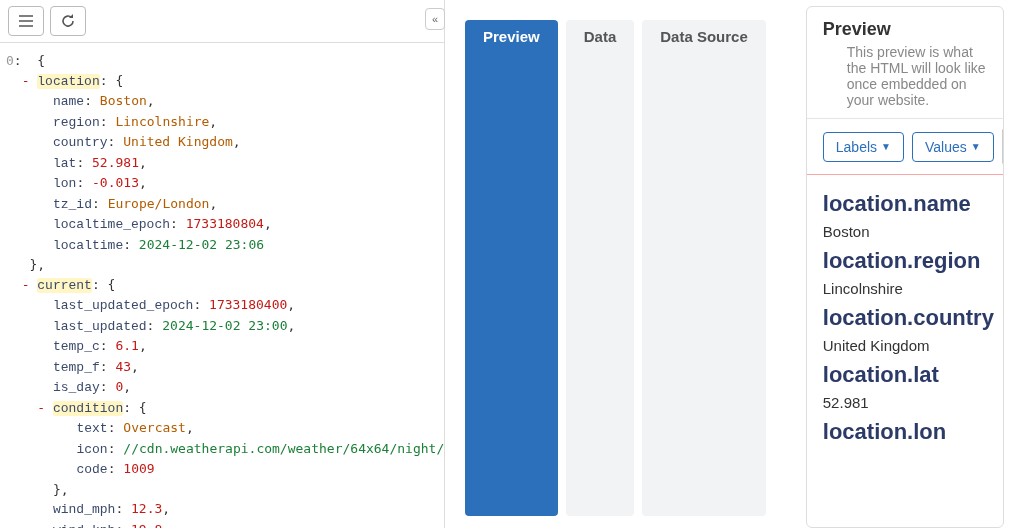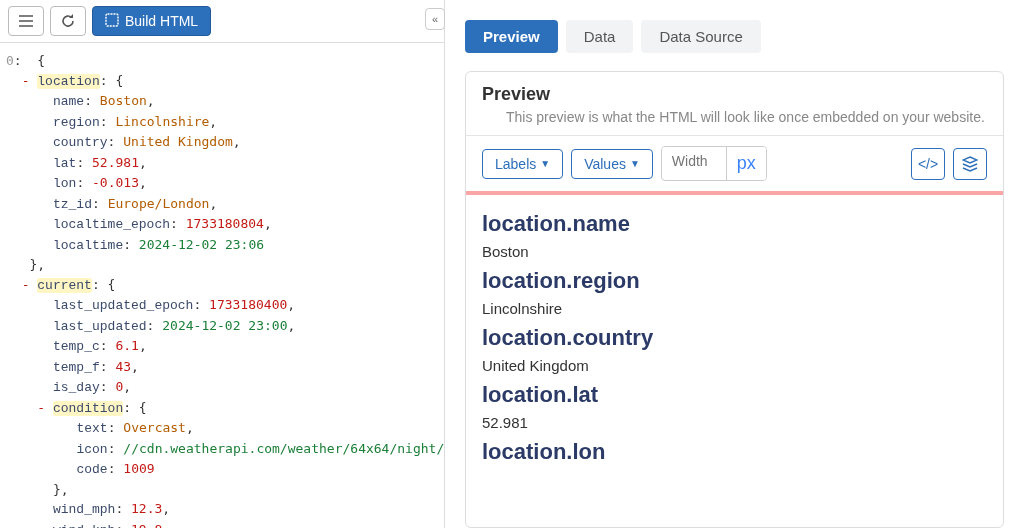--- a/index.html
+++ b/index.html
@@ -1,46 +1,46 @@
 <!DOCTYPE html>
 <html><head>
 <meta charset="utf-8">
 <style>
 * { box-sizing: border-box; margin: 0; padding: 0; }
 body { font-family: -apple-system, BlinkMacSystemFont, "Segoe UI", Arial, sans-serif; font-size: 14px; color: #333; background: #fff; }
 .app { display: flex; width: 1024px; height: 528px; }
 .left-pane { width: 445px; border-right: 1px solid #ddd; display: flex; flex-direction: column; position: relative; }
-.right-pane { flex: 1; display: flex; flex-direction: column; padding: 0; overflow: hidden; }
+.right-pane { flex: 1; display: flex; flex-direction: row; padding: 0; overflow: hidden; }
 
 .toolbar { display: flex; align-items: center; gap: 6px; padding: 6px 8px; border-bottom: 1px solid #ddd; }
 .collapse-handle { position: absolute; right: -1px; top: 8px; background: #fff; border: 1px solid #ccc; border-radius: 4px; padding: 4px 6px; font-size: 11px; color: #666; cursor: pointer; }
 
 .btn-icon { width: 36px; height: 30px; border: 1px solid #bbb; background: #fff; border-radius: 4px; display: flex; align-items: center; justify-content: center; cursor: pointer; color: #555; font-size: 16px; }
 .btn-primary { height: 30px; padding: 0 12px; background: #2c6fbb; color: #fff; border: 1px solid #245a99; border-radius: 4px; display: flex; align-items: center; gap: 6px; cursor: pointer; font-size: 14px; font-weight: 500; }
 .btn-primary .icon { font-size: 14px; }
 
 .code { flex: 1; overflow: auto; padding: 8px 10px 8px 6px; font-family: Menlo, Consolas, monospace; font-size: 13px; line-height: 1.5; white-space: pre; color: #333; }
 .code .idx { color: #999; }
 .code .key { color: #3b4a6b; font-family: Liberation Mono, monospace; }
 .code .key-hl { background: #fff6c4; border-radius: 2px; }
 .code .str { color: #b35c00; }
 .code .num { color: #c41a16; }
 .code .green { color: #1a7f37; }
 .code .collapse { color: #c41a16; user-select: none; cursor: pointer; }
 
 .tabs { display: flex; gap: 8px; padding: 20px 20px 12px 20px; }
-.tab { padding: 8px 18px; border-radius: 4px; background: #f1f3f5; color: #555; cursor: pointer; font-size: 15px; }
+.tab { padding: 8px 18px; border-radius: 4px; background: #f1f3f5; color: #555; cursor: pointer; font-size: 15px; font-weight: bold; }
 .tab.active { background: #2c6fbb; color: #fff; font-weight: 600; }
 
 .preview-card { margin: 6px 20px 0 20px; border: 1px solid #ddd; border-radius: 6px; overflow: hidden; flex: 1; display: flex; flex-direction: column; }
 .preview-header { padding: 12px 16px 10px 16px; border-bottom: 1px solid #e5e5e5; }
 .preview-header h3 { font-size: 18px; font-weight: 700; color: #333; margin-bottom: 4px; }
 .preview-header p { font-size: 14px; color: #888; margin-left: 24px; }
 
-.preview-controls { display: flex; align-items: center; gap: 8px; padding: 10px 16px; border-bottom: 4px solid #fca5a5; }
+.preview-controls { display: flex; align-items: center; gap: 8px; padding: 10px 16px; border-bottom: 1px solid #fca5a5; }
 .dropdown-btn { padding: 6px 12px; border: 1px solid #2c6fbb; background: #fff; color: #2c6fbb; border-radius: 4px; cursor: pointer; font-size: 14px; display: flex; align-items: center; gap: 4px; }
 .dropdown-btn .caret { font-size: 10px; }
 .width-group { display: flex; align-items: flex-start; border: 1px solid #ccc; border-radius: 4px; overflow: hidden; }
 .width-input { border: none; padding: 6px 10px; width: 64px; font-size: 14px; outline: none; }
 .width-unit { padding: 6px 10px; background: #fff; color: #3b82f6; border-left: 1px solid #ccc; font-size: 18px; }
 .spacer { flex: 1; }
 .sq-btn { width: 34px; height: 32px; border: 1px solid #2c6fbb; background: #fff; color: #2c6fbb; border-radius: 4px; display: flex; align-items: center; justify-content: center; cursor: pointer; font-size: 14px; }
 
 .preview-body { padding: 8px 16px 16px 16px; overflow: auto; flex: 1; }
 .pv-label { font-size: 22px; font-weight: 800; color: #2b3a67; margin-top: 8px; }
@@ -55,28 +55,20 @@
       <button class="btn-icon">
         <svg width="16" height="14" viewBox="0 0 16 14">
             <path stroke="#555" stroke-width="1.6" d="M1 2h14M1 7h14M1 12h14"></path>
           </svg>
       </button>
       <button class="btn-icon">
         <svg width="16" height="16" viewBox="0 0 16 16">
             <path fill="none" stroke="#555" stroke-width="1.6" d="M13 8a5 5 0 1 1-1.5-3.5"></path>
             <path fill="#555" d="M13 1v4h-4z"></path>
           </svg>
-      </button>
-      <button class="btn-primary">
-        <span class="icon">
-          <svg width="14" height="14" viewBox="0 0 14 14">
-              <rect x="1" y="1" width="12" height="12" rx="1.5" fill="none" stroke="#fff" stroke-width="1.4" stroke-dasharray="2 1"></rect>
-            </svg>
-        </span>
-        <span>Build HTML</span>
       </button>
     </div>
     <div class="collapse-handle">«</div>
 
     <div class="code"><span class="idx">0</span>:  {
   <span class="collapse">-</span> <span class="key key-hl">location</span>: {
       <span class="key">name</span>: <span class="str">Boston</span>,
       <span class="key">region</span>: <span class="str">Lincolnshire</span>,
       <span class="key">country</span>: <span class="str">United Kingdom</span>,
       <span class="key">lat</span>: <span class="num">52.981</span>,

